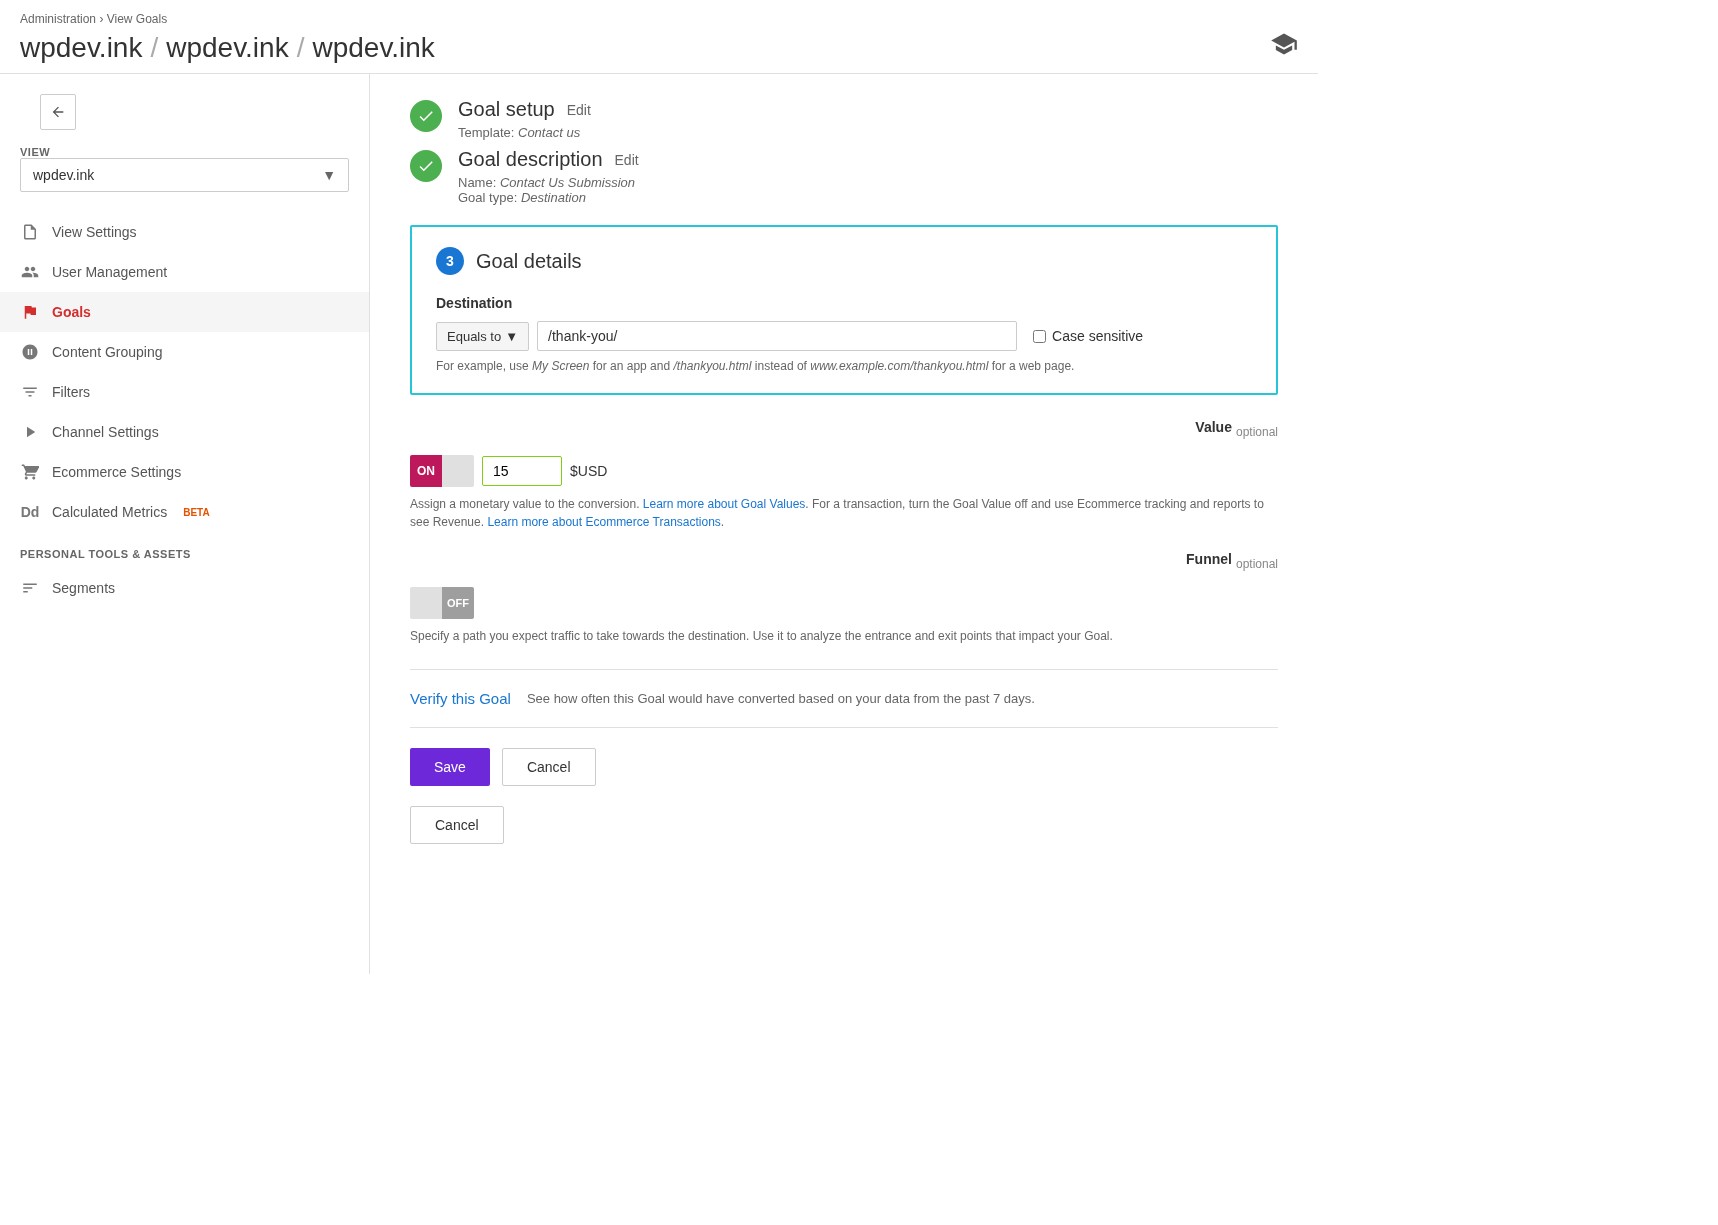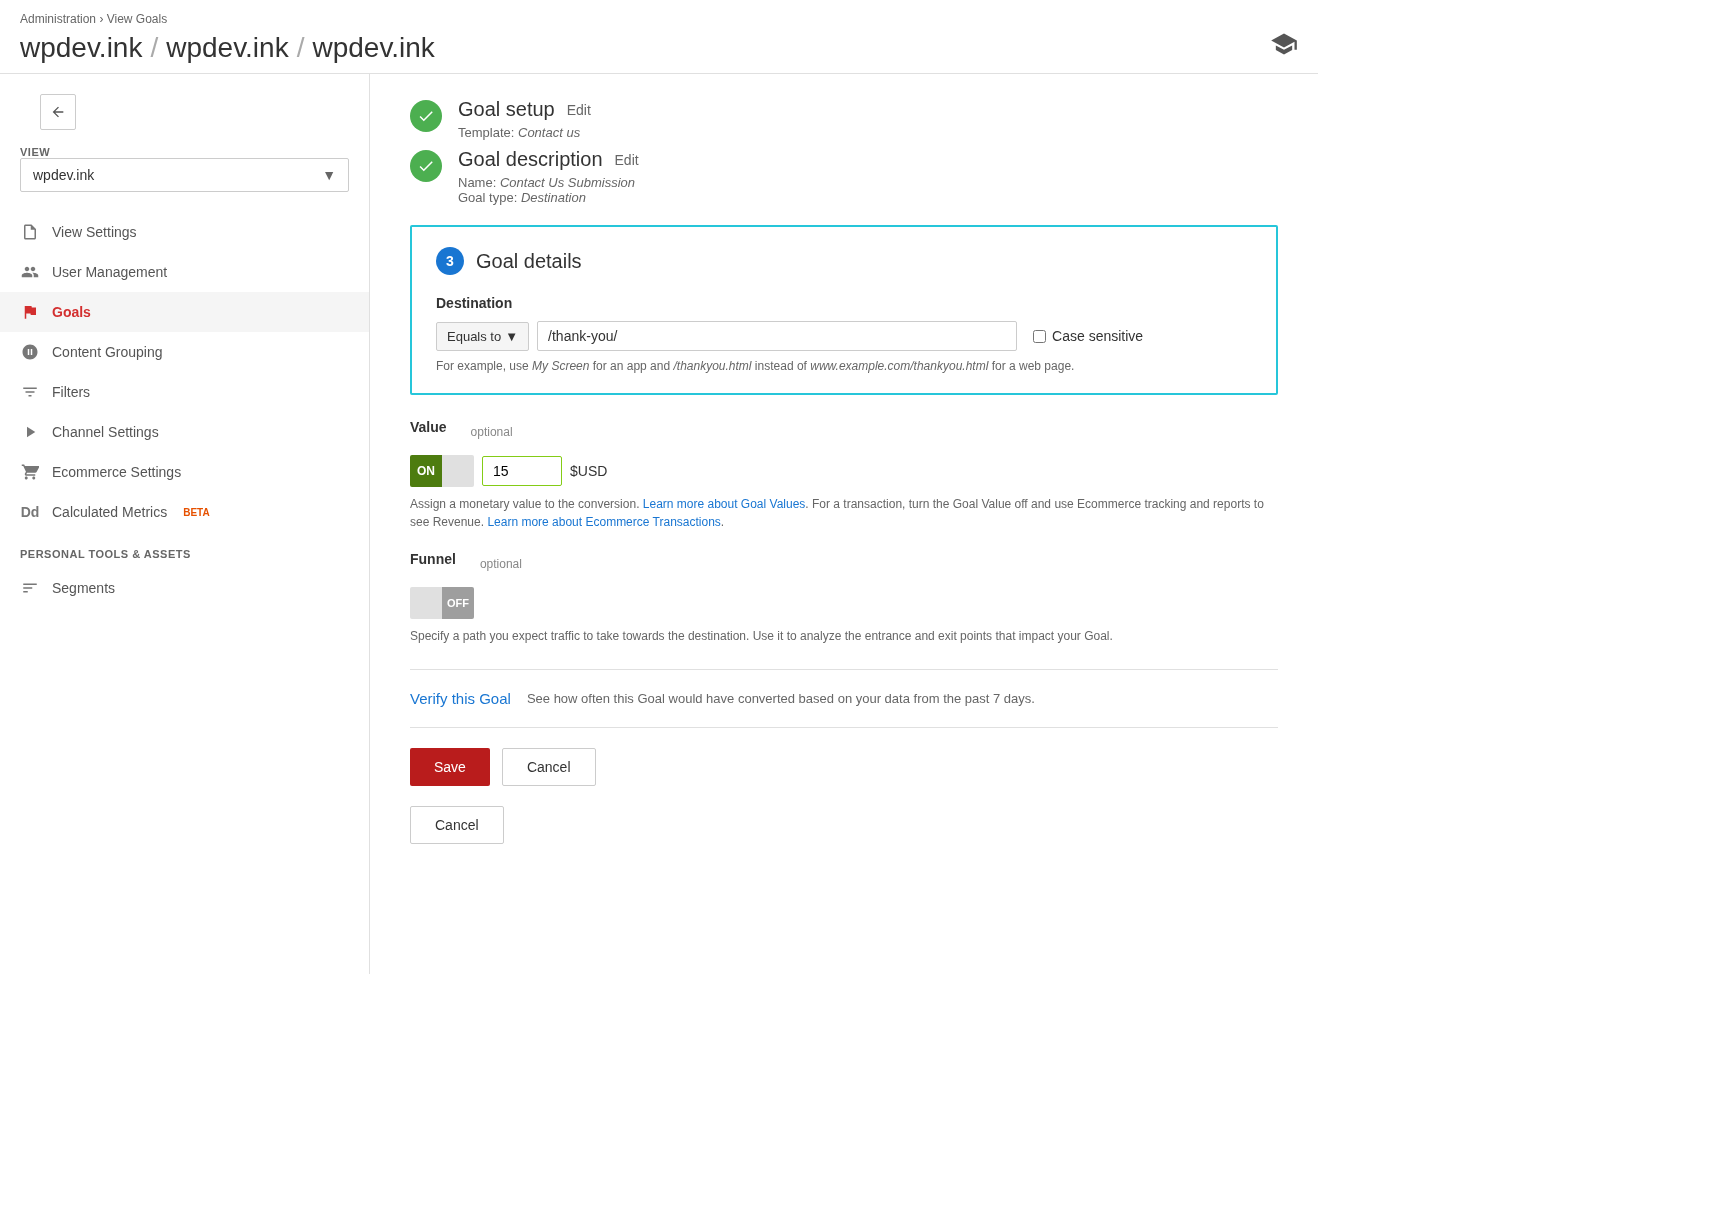--- a/index.html
+++ b/index.html
@@ -51,46 +51,46 @@
     .field-label { font-weight: bold; font-size: 14px; color: #333; margin-bottom: 10px; }
     .destination-row { display: flex; align-items: center; gap: 8px; }
     .equals-to-btn { border: 1px solid #ccc; border-radius: 2px; padding: 6px 10px; background: #f5f5f5; cursor: pointer; display: flex; align-items: center; gap: 4px; font-size: 13px; color: #333; }
     .destination-input { flex: 1; border: 1px solid #ccc; border-radius: 2px; padding: 6px 10px; font-size: 14px; color: #333; max-width: 480px; }
     .case-sensitive-row { display: flex; align-items: center; gap: 6px; margin-left: 8px; }
     .help-text { font-size: 12px; color: #666; margin-top: 8px; }
     .help-text em { font-style: italic; }
 
     
     .value-section { margin-bottom: 20px; }
-    .value-label-row { display: flex; align-items: center; gap: 24px; margin-bottom: 10px; }
+    .value-label-row { display: flex; align-items: center; gap: 4px; margin-bottom: 10px; justify-content: flex-end; }
     .optional-tag { font-size: 12px; color: #888; font-weight: normal; }
     .value-row { display: flex; align-items: center; gap: 8px; margin-bottom: 8px; }
     .toggle-btn { width: 64px; height: 32px; border-radius: 2px; overflow: hidden; display: flex; cursor: pointer; }
-    .toggle-on { flex: 1; background: #4d7c0f; color: white; display: flex; align-items: center; justify-content: center; font-size: 12px; font-weight: bold; }
+    .toggle-on { flex: 1; background: #be185d; color: white; display: flex; align-items: center; justify-content: center; font-size: 12px; font-weight: bold; }
     .toggle-off-part { flex: 1; background: #e0e0e0; display: flex; align-items: center; justify-content: center; }
     .value-input { border: 1px solid #84cc16; border-radius: 2px; padding: 6px 10px; width: 80px; font-size: 14px; }
     .currency { font-size: 14px; color: #333; }
     .value-help { font-size: 12px; color: #666; line-height: 1.5; }
     .value-help a { color: #1976d2; text-decoration: none; }
 
     
     .funnel-section { margin-bottom: 24px; }
     .funnel-help { font-size: 12px; color: #666; line-height: 1.5; }
 
     
     .divider { border: none; border-top: 1px solid #e0e0e0; margin: 20px 0; }
 
     
     .verify-row { display: flex; align-items: center; gap: 16px; margin-bottom: 20px; }
     .verify-link { color: #1976d2; font-size: 15px; font-weight: 500; cursor: pointer; text-decoration: none; }
     .verify-text { font-size: 13px; color: #666; }
 
     
     .btn-row { display: flex; gap: 12px; margin-bottom: 20px; }
-    .btn-save { background: #b91c1c; color: white; border: none; border-radius: 2px; padding: 10px 24px; font-size: 14px; cursor: pointer; font-weight: 500; }
+    .btn-save { background: #6d28d9; color: white; border: none; border-radius: 2px; padding: 10px 24px; font-size: 14px; cursor: pointer; font-weight: 500; }
     .btn-cancel { background: #fff; color: #333; border: 1px solid #ccc; border-radius: 2px; padding: 10px 24px; font-size: 14px; cursor: pointer; }
     .btn-cancel-bottom { background: #fff; color: #333; border: 1px solid #ccc; border-radius: 2px; padding: 10px 24px; font-size: 14px; cursor: pointer; }
   </style>
 </head>
 <body>
 
 <div class="header">
   <div class="breadcrumb">
     <span>Administration</span>
     <span>›</span>

